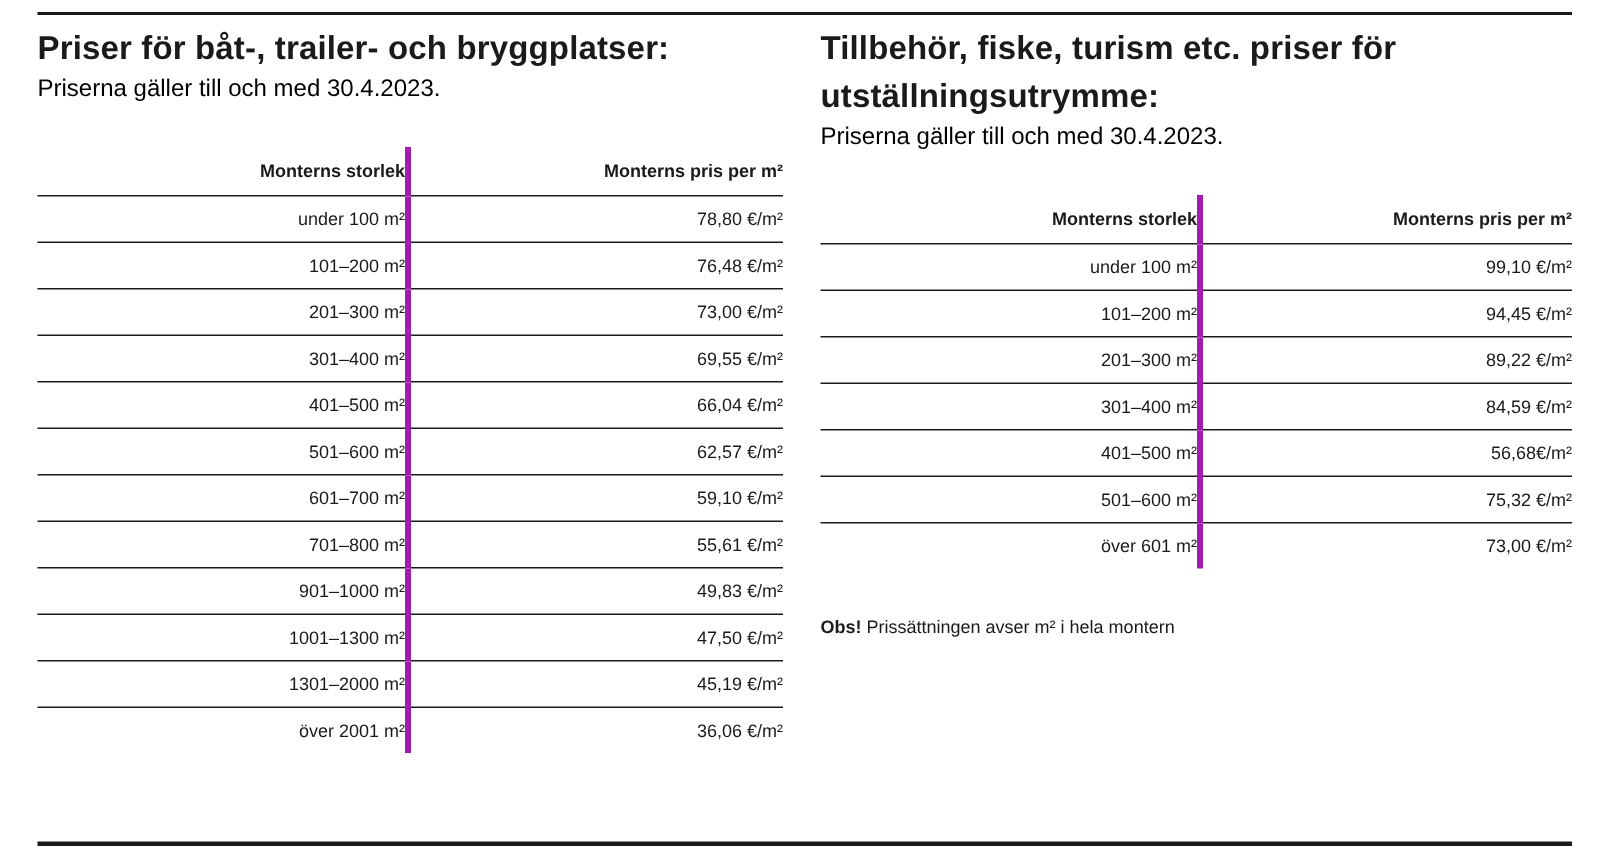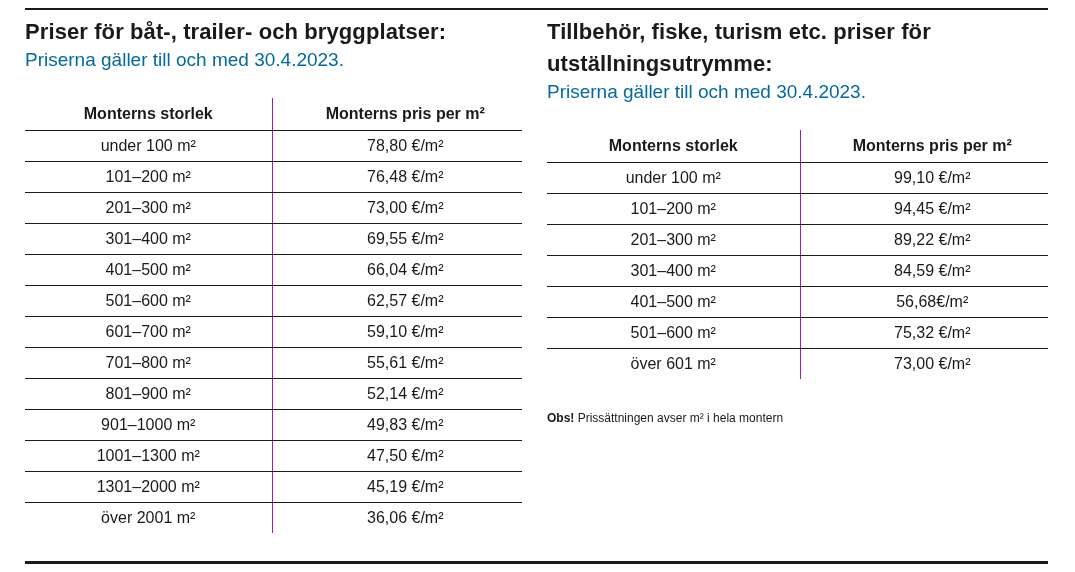--- a/index.html
+++ b/index.html
@@ -40,52 +40,52 @@
   .section-title {
     margin: 6px 0 0 0;
     font-size: 22px;
     line-height: 32px;
     font-weight: bold;
     letter-spacing: 0.1px;
     color: #1a1a1a;
   }
   .subtitle {
     margin: 2px 0 0 0;
-    font-size: 19px;
+    font-size: 16px;
     line-height: 20px;
-    color: #0369a1;
+    color: #000000;
   }
   table.price-table {
     border-collapse: collapse;
     table-layout: fixed;
     margin-top: 28px;
   }
   .col-left  table.price-table { width: 497px; }
   .col-right table.price-table { width: 501px; }
   .col-left  .c1 { width: 247px; }
   .col-right .c1 { width: 253px; }
   .price-table th, .price-table td {
-    text-align: center;
-    font-size: 16px;
+    text-align: right;
+    font-size: 12px;
     height: 31px;
     padding: 0;
     vertical-align: middle;
     color: #1a1a1a;
     overflow: hidden;
     white-space: nowrap;
   }
   .price-table th {
     font-weight: bold;
     height: 32px;
     border-bottom: 1px solid #1a1a1a;
   }
   .price-table td { border-bottom: 1px solid #1a1a1a; }
   .price-table tbody tr:last-child td { border-bottom: none; }
   .price-table .c2 {
-    border-left: 1px solid #a21caf;
+    border-left: 4px solid #a21caf;
     padding-left: 16px;
   }
   .note {
     margin: 28px 0 0 0;
     font-size: 12px;
     line-height: 22px;
     color: #1a1a1a;
   }
   .note b { font-weight: bold; }
 </style>
@@ -143,24 +143,20 @@
             <tr>
               <td class="c1">601–700 m²</td>
               <td class="c2">59,10 €/m²</td>
             </tr>
 
             <tr>
               <td class="c1">701–800 m²</td>
               <td class="c2">55,61 €/m²</td>
             </tr>
 
-            <tr>
-              <td class="c1">801–900 m²</td>
-              <td class="c2">52,14 €/m²</td>
-            </tr>
 
             <tr>
               <td class="c1">901–1000 m²</td>
               <td class="c2">49,83 €/m²</td>
             </tr>
 
             <tr>
               <td class="c1">1001–1300 m²</td>
               <td class="c2">47,50 €/m²</td>
             </tr>

